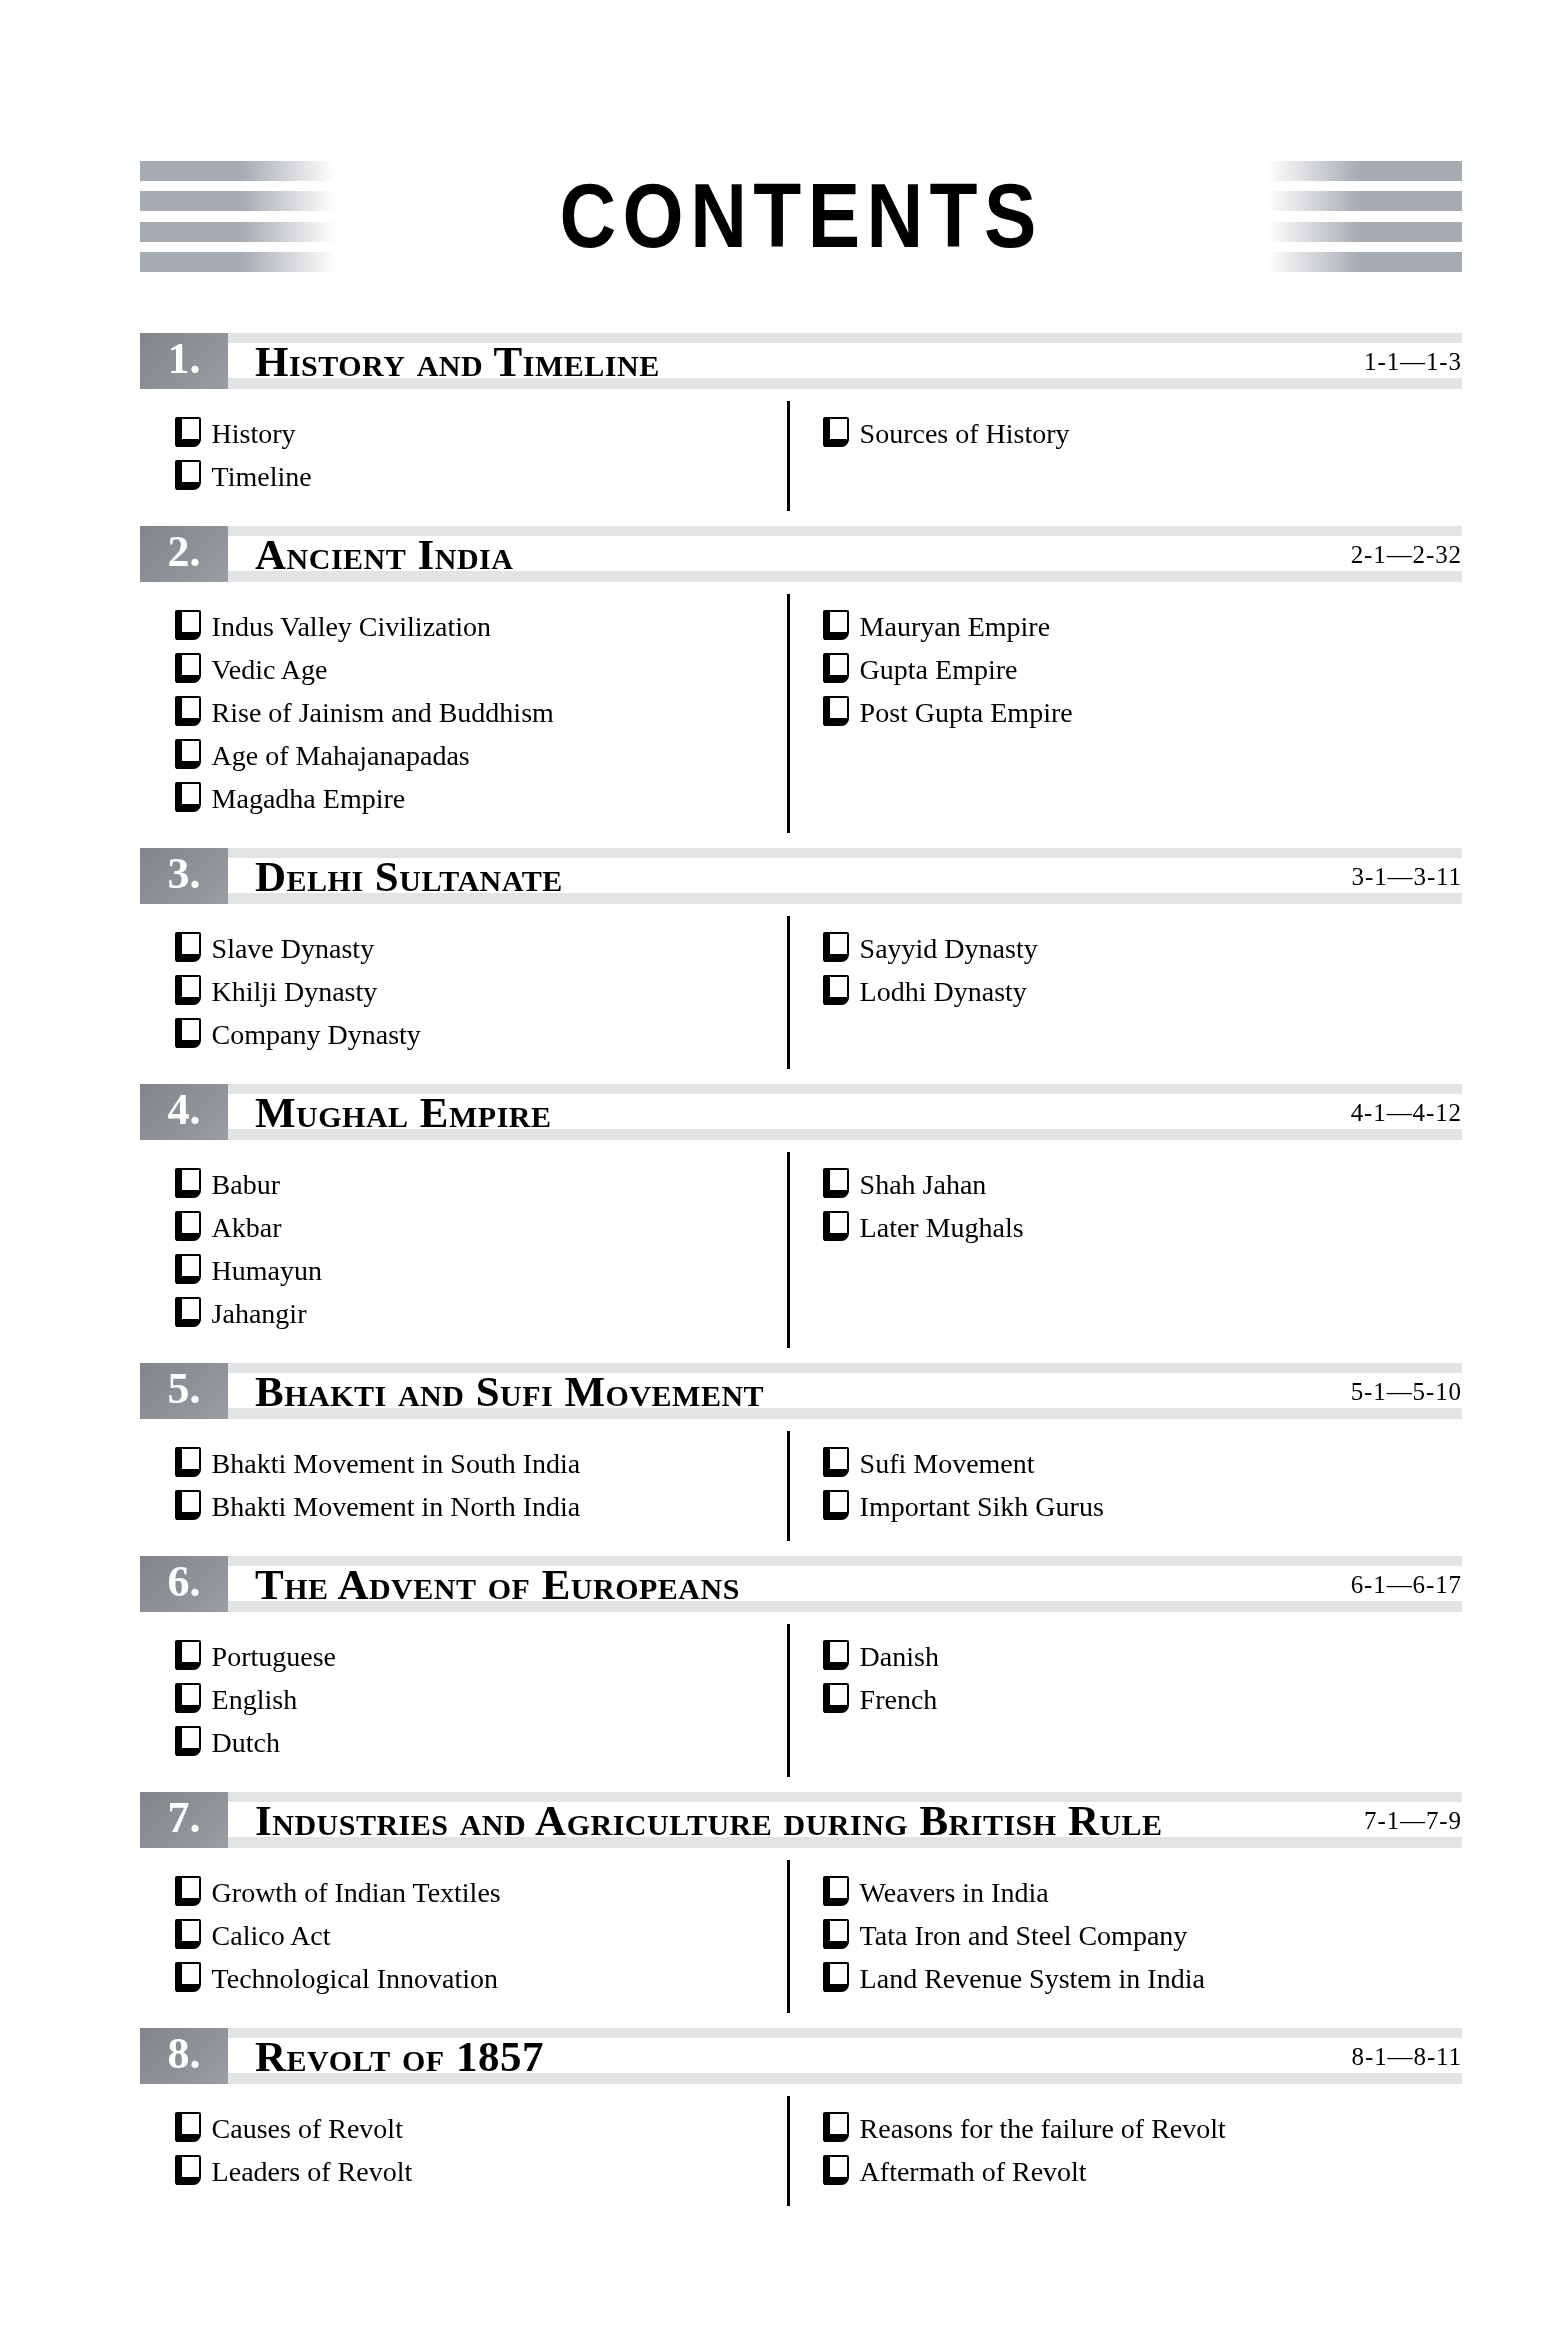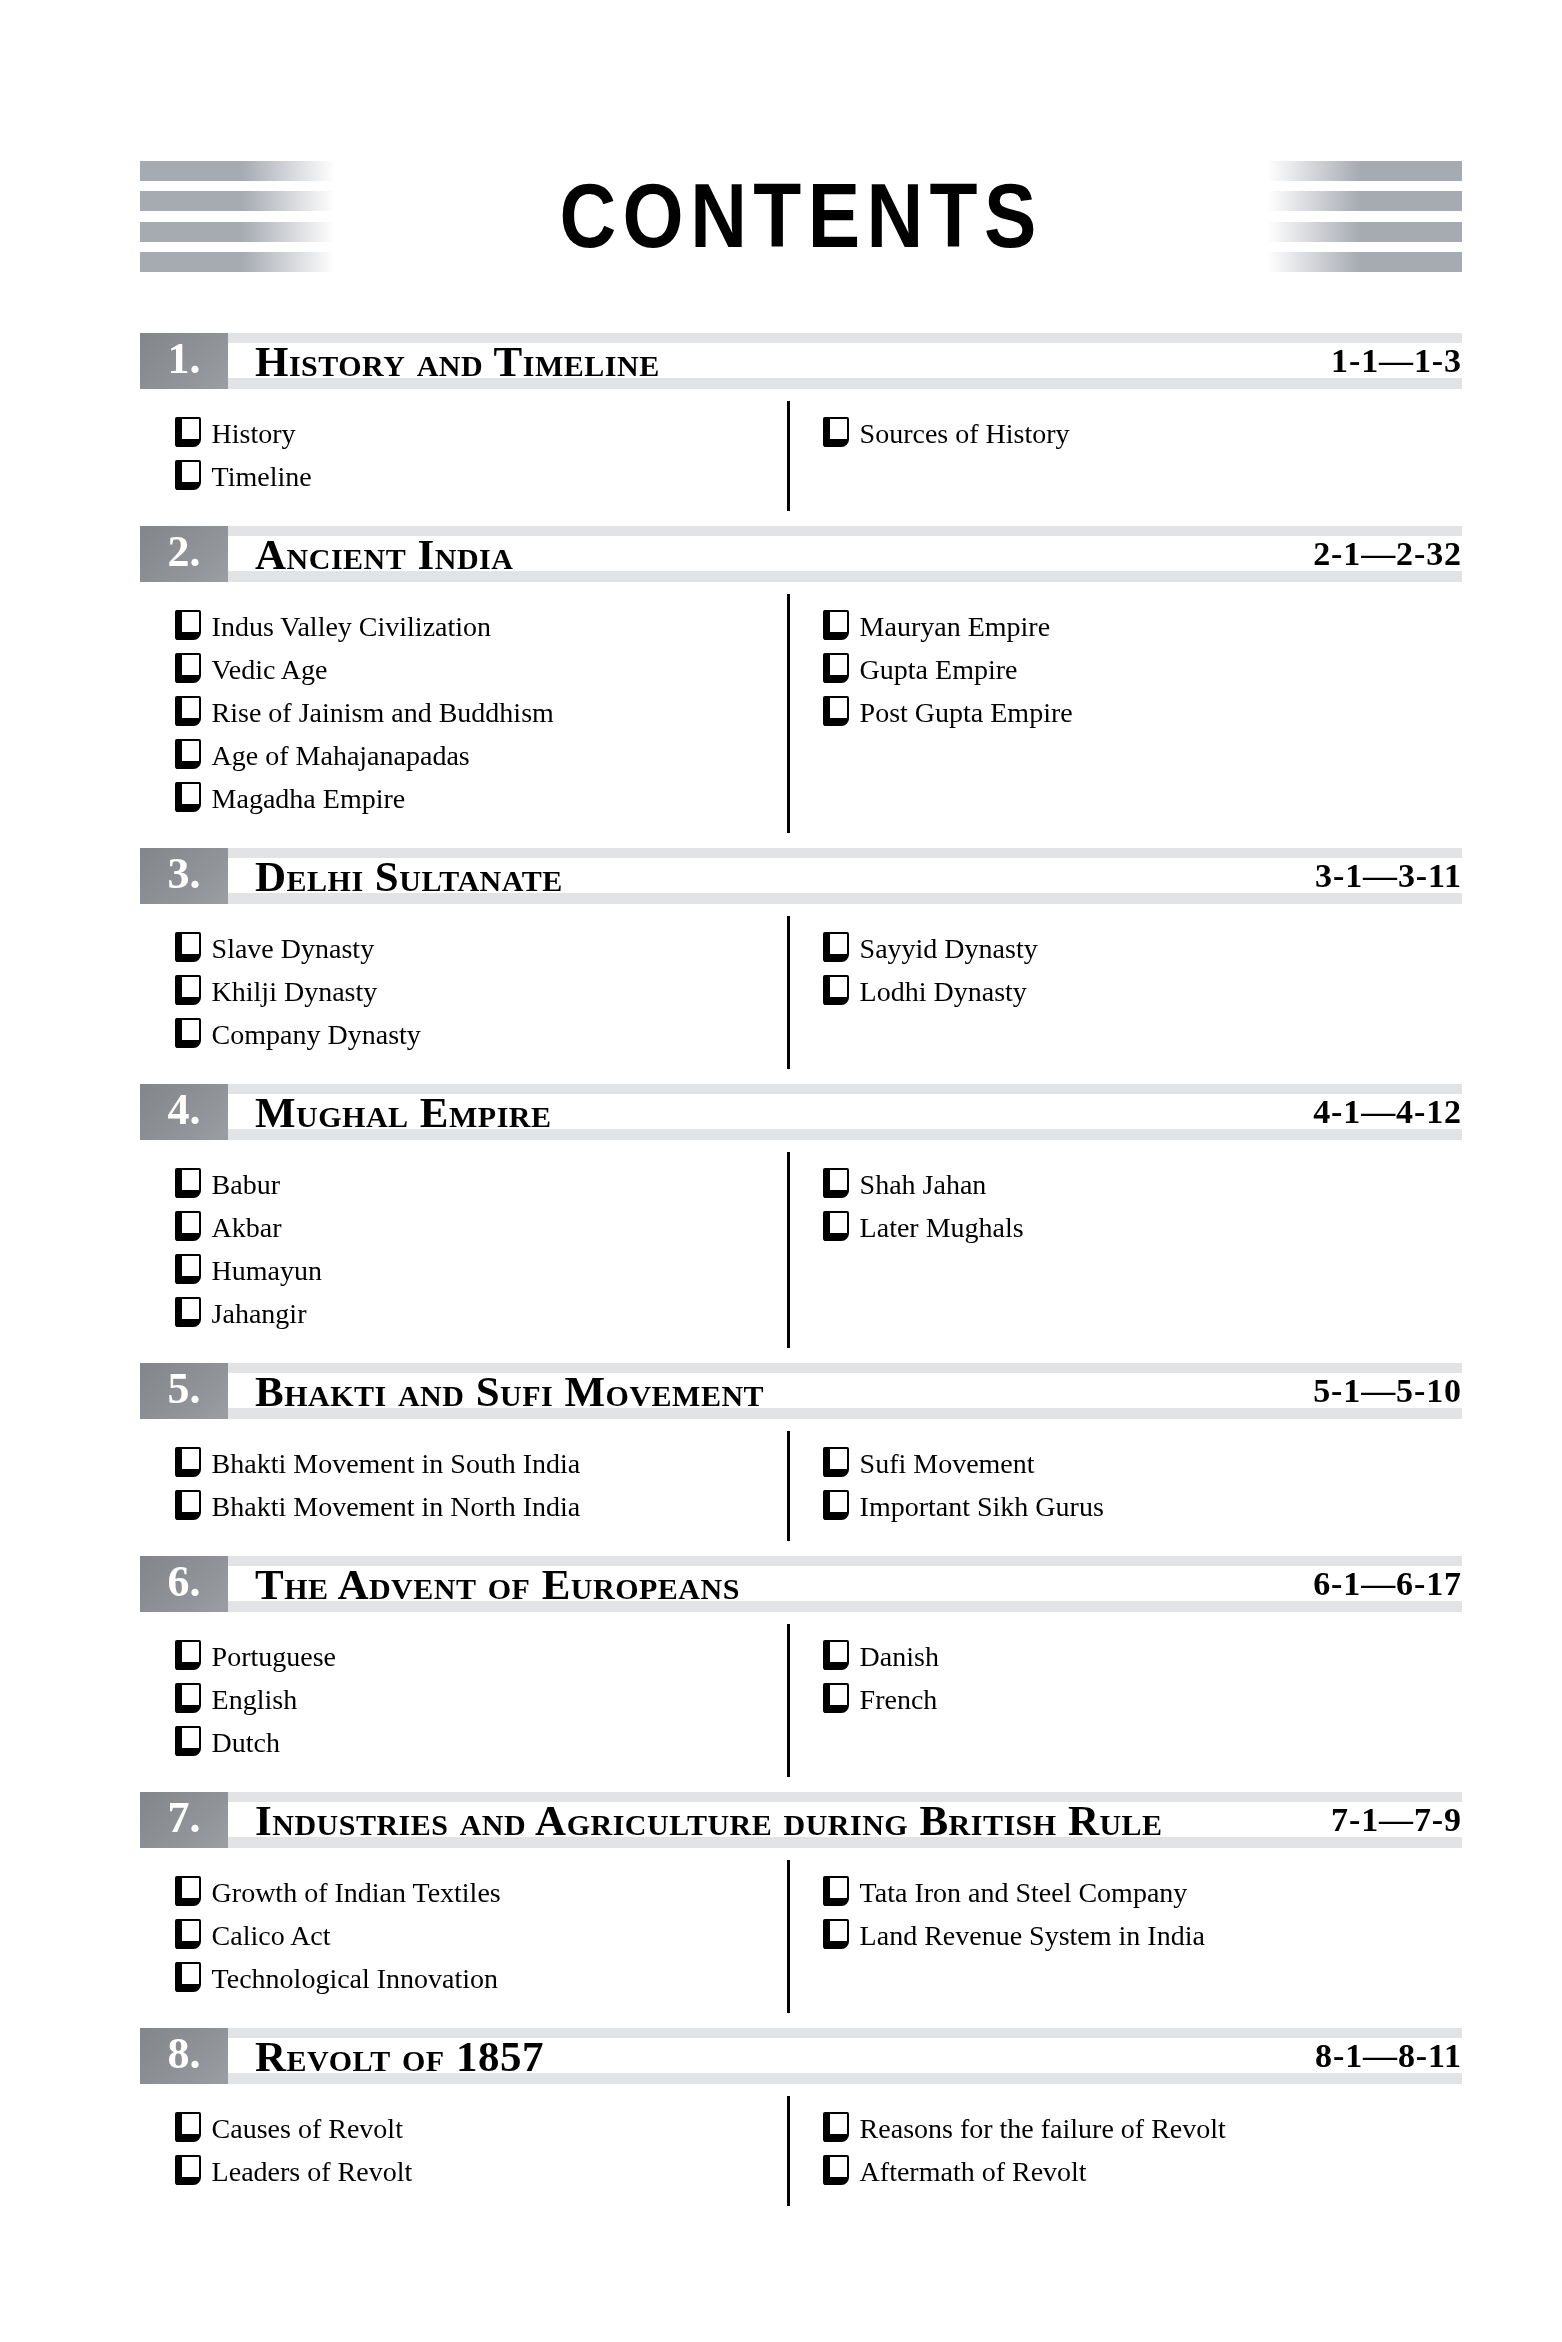--- a/index.html
+++ b/index.html
@@ -83,22 +83,22 @@
     margin-left: 115px;
     font-variant: small-caps;
     font-weight: bold;
     font-size: 43px;
     letter-spacing: 0.5px;
     white-space: nowrap;
     line-height: 1;
   }
   .header-pages {
     margin-left: auto;
-    font-weight: bold;
-    font-size: 34px;
+    font-weight: normal;
+    font-size: 25px;
     white-space: nowrap;
     line-height: 1;
     letter-spacing: 0.9px;
   }
 
   
   .section-items {
     position: relative;
     display: flex;
     padding: 23px 0 28px 0;
@@ -437,20 +437,24 @@
     <span class="item-label">Calico Act</span>
   </li>
 
   <li class="item">
     <span class="cbx"></span>
     <span class="item-label">Technological Innovation</span>
   </li>
 </ul>
       <div class="divider"></div>
       <ul class="col col-right">
+  <li class="item">
+    <span class="cbx"></span>
+    <span class="item-label">Weavers in India</span>
+  </li>
 
   <li class="item">
     <span class="cbx"></span>
     <span class="item-label">Tata Iron and Steel Company</span>
   </li>
 
   <li class="item">
     <span class="cbx"></span>
     <span class="item-label">Land Revenue System in India</span>
   </li>

